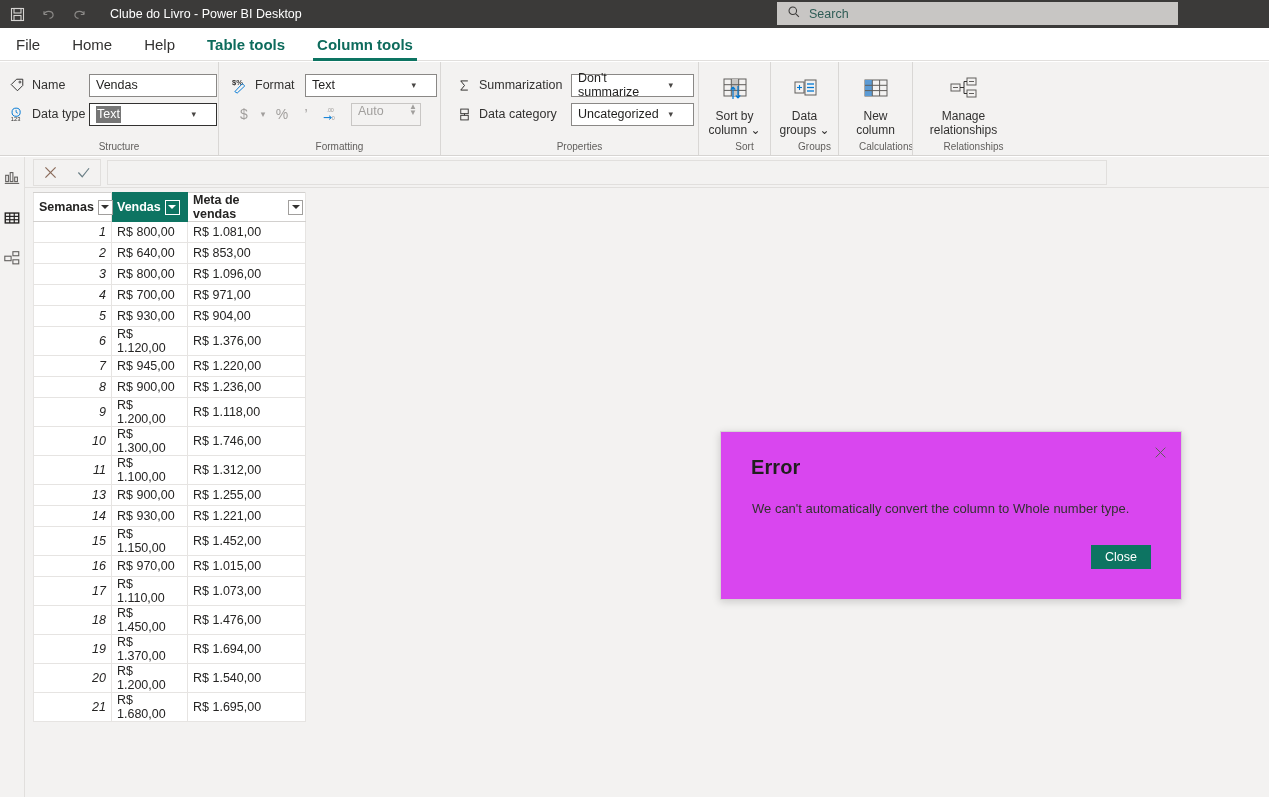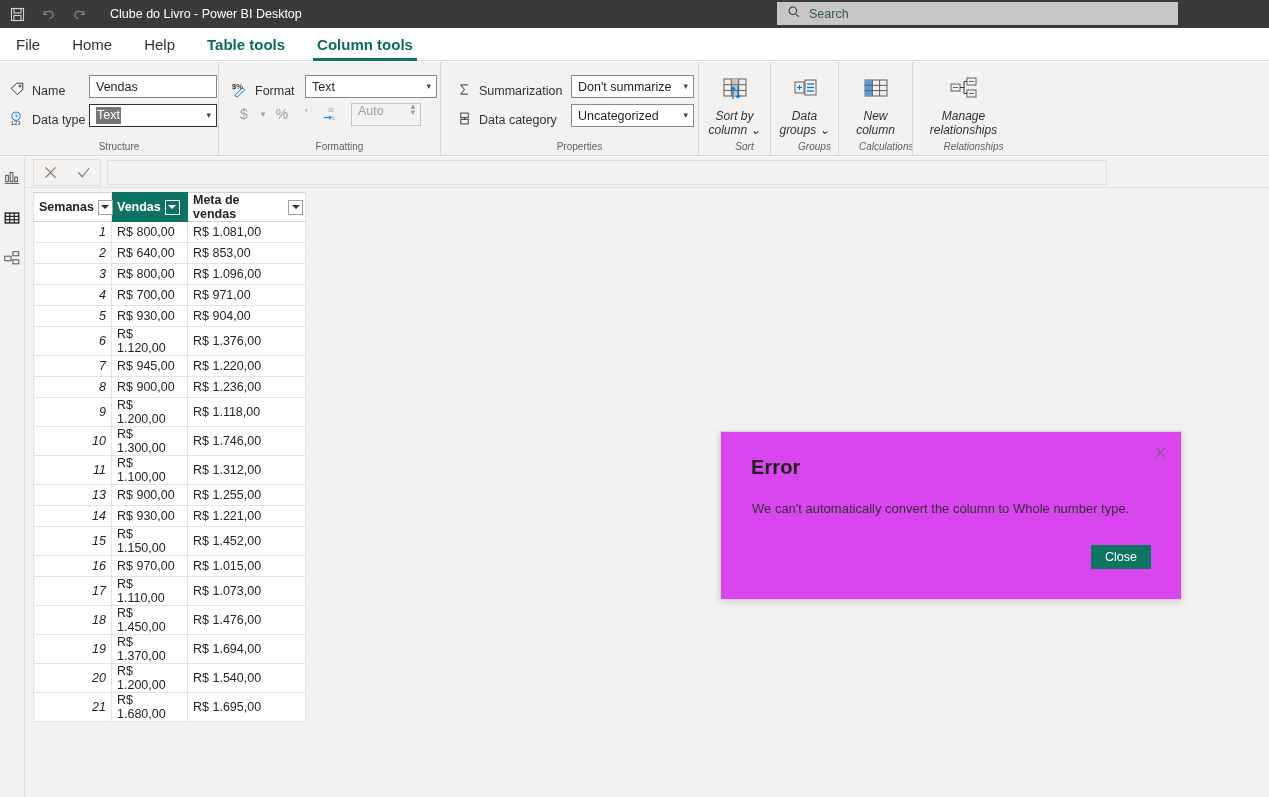--- a/index.html
+++ b/index.html
@@ -61,35 +61,35 @@
     justify-content: flex-start; padding: 10px 0 0 0;
   }
   .rgroup + .rgroup { border-left: 1px solid #d9d7d5; }
   .rglabel {
     position: absolute; bottom: 3px; left: 0; right: 0; text-align: center;
     font-size: 10px; color: #605e5c; margin-left: 20px;
   }
 
   
   .g-structure { width: 218px; padding-left: 6px; }
-  .field-row { display: flex; align-items: flex-end; height: 26px; }
+  .field-row { display: flex; align-items: center; height: 26px; }
   .field-row + .field-row { margin-top: 3px; }
   .field-ico { width: 22px; height: 18px; margin-right: 4px; flex: 0 0 22px;
                display: flex; align-items: center; justify-content: center; }
   .field-label { font-size: 12.5px; color: #323130; width: 57px; }
   .inputbox {
     height: 23px; background: #ffffff; border: 1px solid #8a8886;
     display: flex; align-items: center; padding: 0 6px; font-size: 12.5px;
     color: #201f1e;
   }
   .inp-name { width: 128px; }
   .combo {
     height: 23px; background: #ffffff; border: 1px solid #8a8886;
     display: flex; align-items: center; justify-content: space-between;
-    padding: 0 5px 0 6px; font-size: 12.5px; color: #201f1e;
+    padding: 0 20px 0 6px; font-size: 12.5px; color: #201f1e;
   }
   .combo.focused { border: 1px solid #323130; }
   .sel-highlight { background: #767676; color: #ffffff; padding: 1px 1px 2px 1px; }
   .cmb-datatype { width: 128px; }
   .chev { font-size: 9px; color: #484644; line-height: 1; }
 
   
   .g-formatting { width: 222px; padding-left: 10px; }
   .fmt-ico { width: 22px; height: 18px; margin-right: 4px; flex: 0 0 22px;
              display: flex; align-items: center; justify-content: center; }
@@ -107,21 +107,21 @@
   }
   .spin-arrows { display: flex; flex-direction: column; line-height: 6px;
                  font-size: 8px; color: #a19f9d; }
 
   
   .g-properties { width: 258px; padding-left: 12px; }
   .prop-label { font-size: 12.5px; color: #323130; width: 92px; }
   .cmb-prop { width: 123px; }
 
   
-  .g-big { padding-left: 0; font-style: italic; }
+  .g-big { padding-left: 0; }
   .bigbtn {
     width: 100%; display: flex; flex-direction: column; align-items: center;
     padding-top: 2px;
   }
   .bigbtn .bb-ico { height: 32px; display: flex; align-items: center; justify-content: center; }
   .bigbtn .bb-lbl {
     font-size: 12px; color: #323130; text-align: center; line-height: 14px;
     margin-top: 3px;
   }
   .g-sort { width: 72px; }

